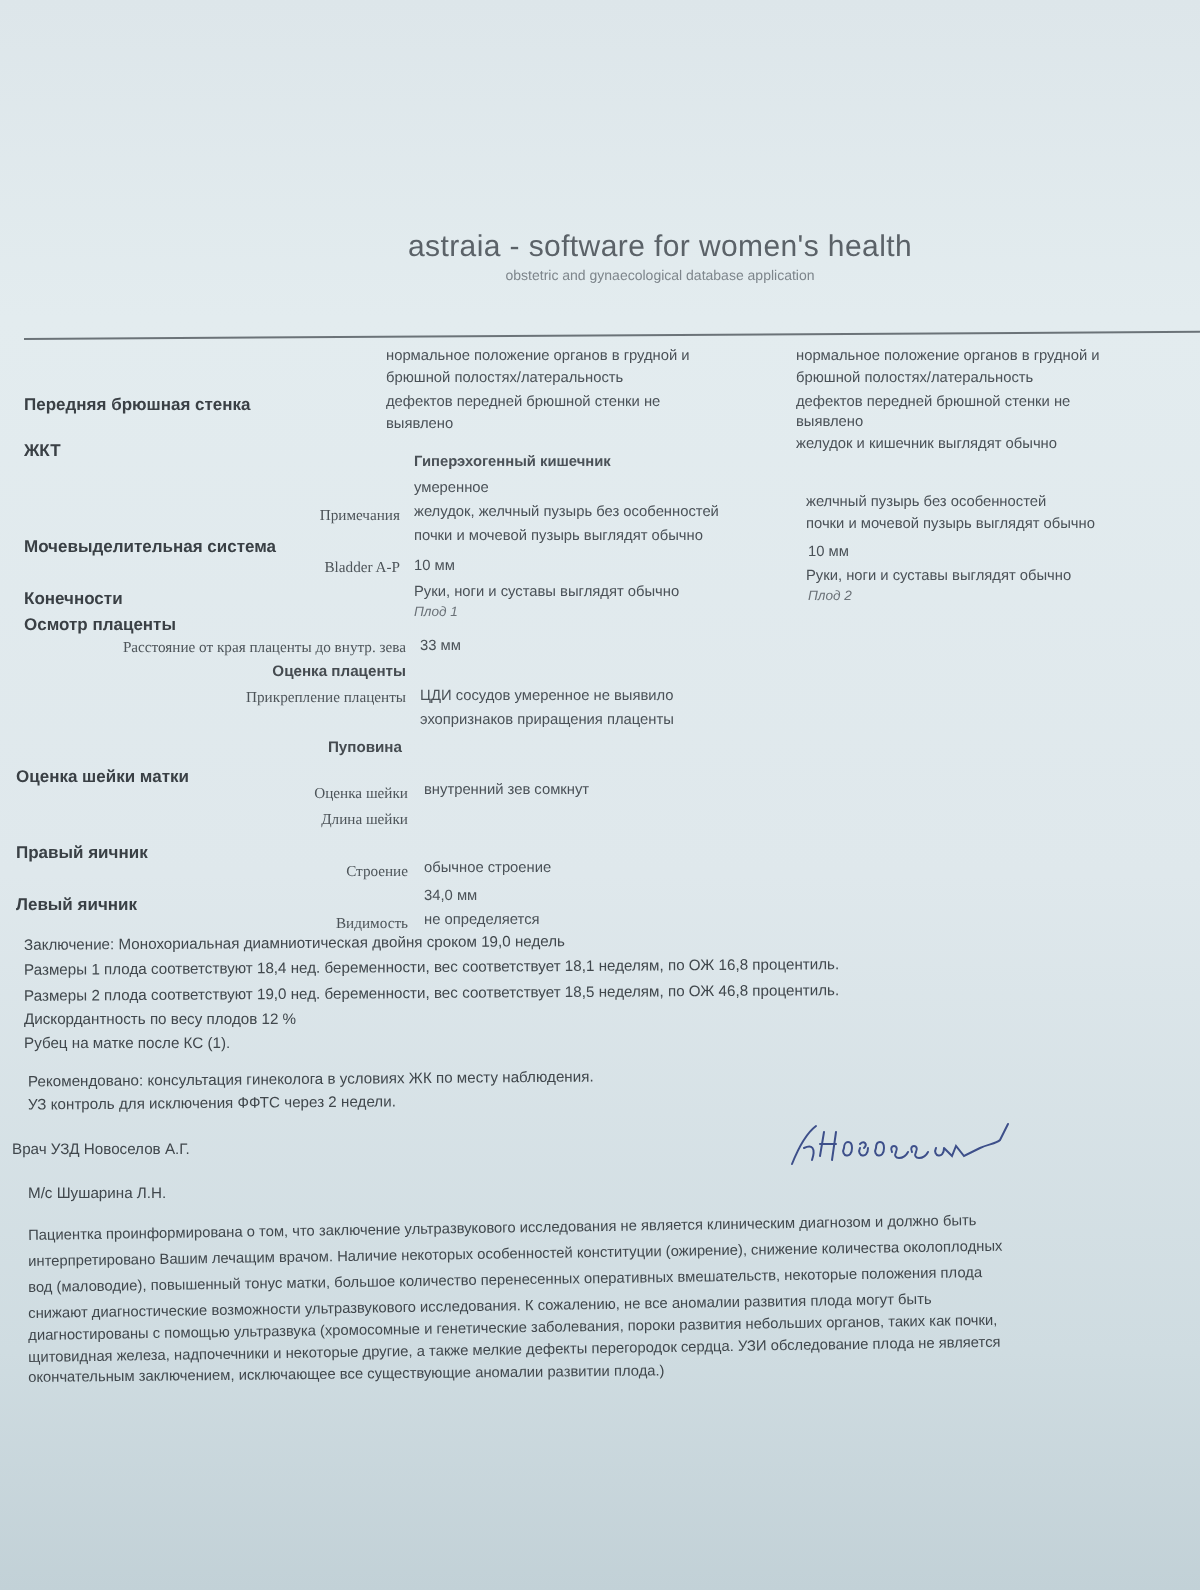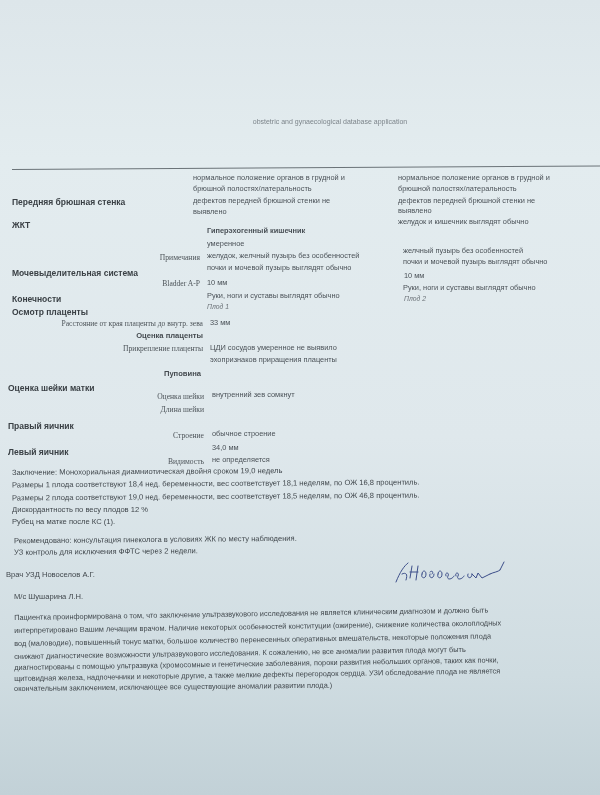--- a/index.html
+++ b/index.html
@@ -96,20 +96,21 @@
       width: 130px;
       height: 26px;
     }
   </style>
 </head>
 <body>
 
 <div class="sheet">
 
   <div class="header">
+    <div class="brand">astraia - software for women's health</div>
     <div class="subtitle">obstetric and gynaecological database application</div>
   </div>
   <div class="rule"></div>
 
   <div class="abs val" style="left:193px; top:172px;">нормальное положение органов в грудной и</div>
   <div class="abs val" style="left:193px; top:183px;">брюшной полостях/латеральность</div>
   <div class="abs val" style="left:193px; top:195px;">дефектов передней брюшной стенки не</div>
   <div class="abs val" style="left:193px; top:206px;">выявлено</div>
 
   <div class="abs val" style="left:398px; top:172px;">нормальное положение органов в грудной и</div>

